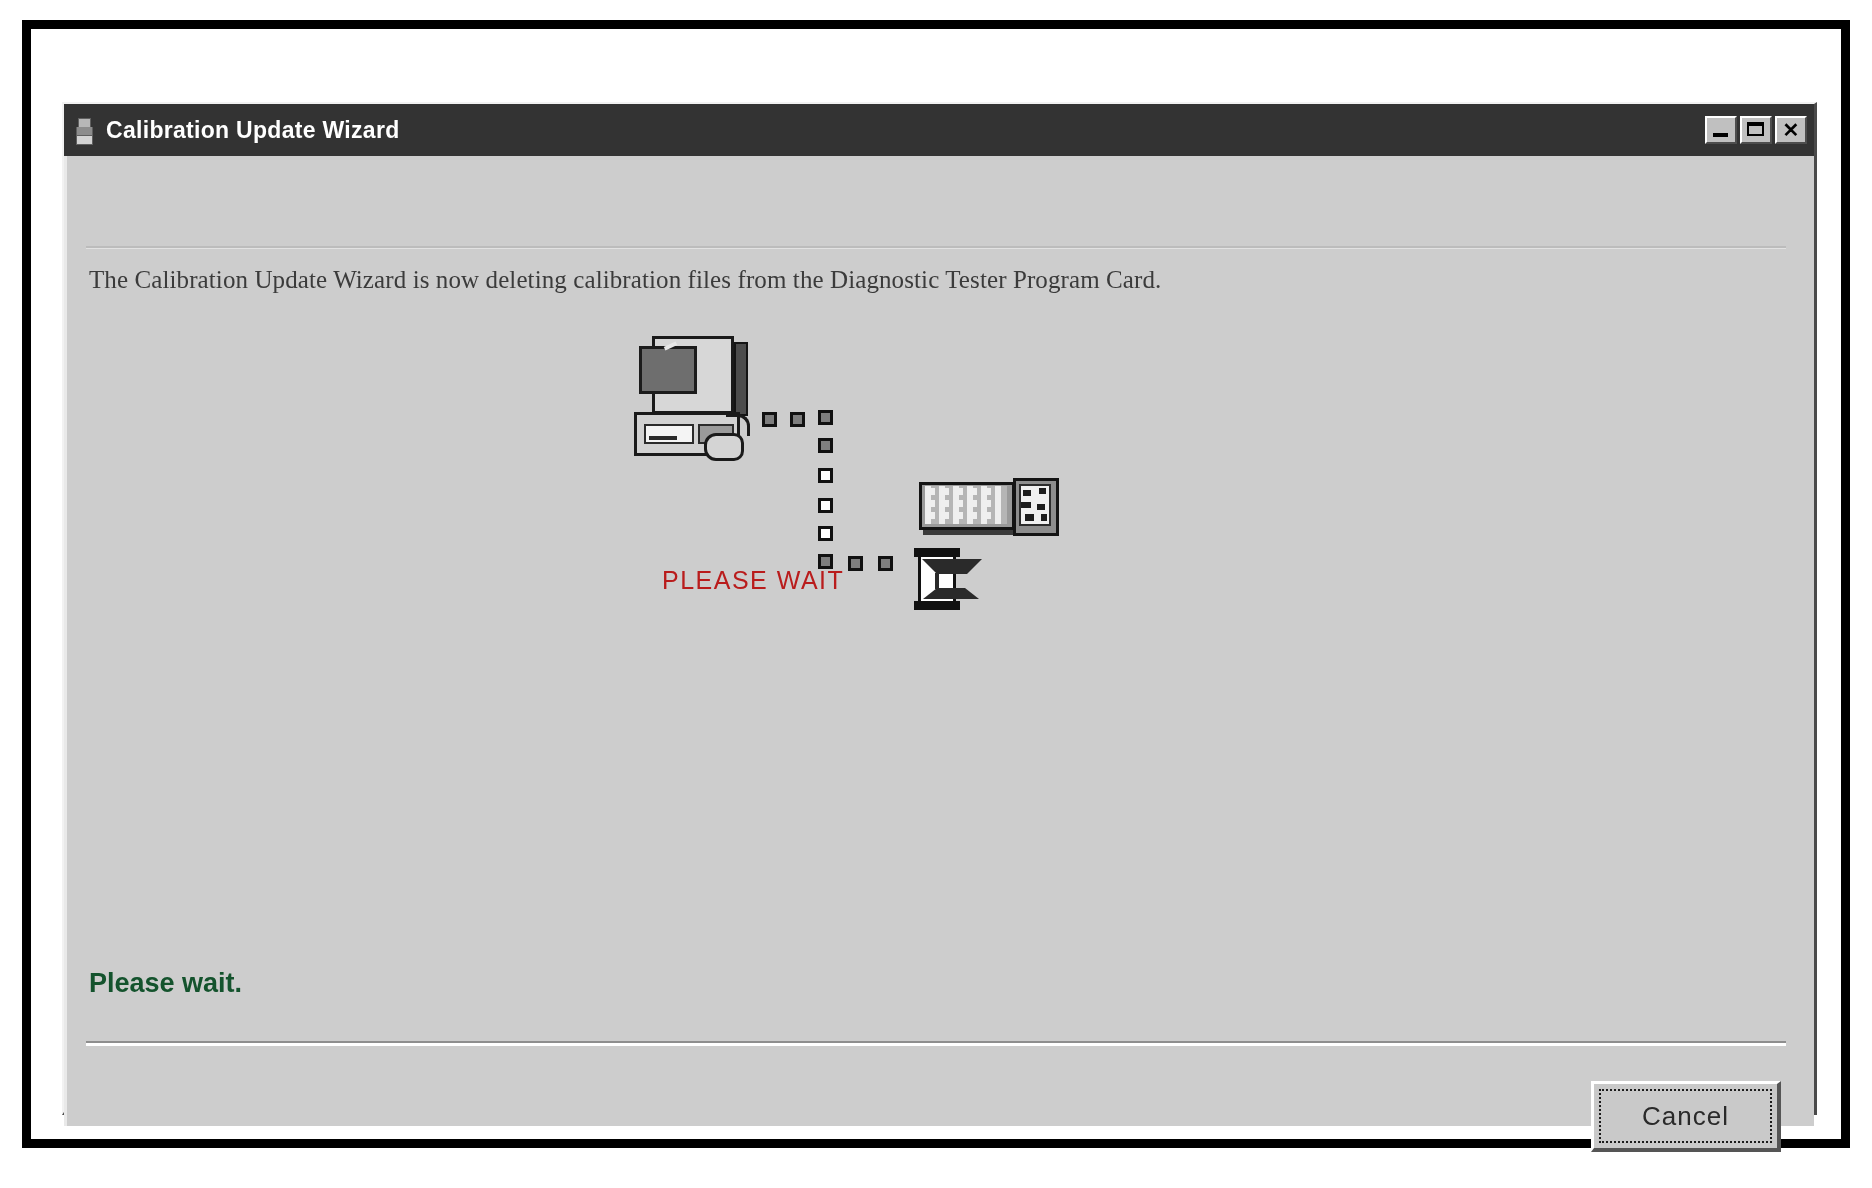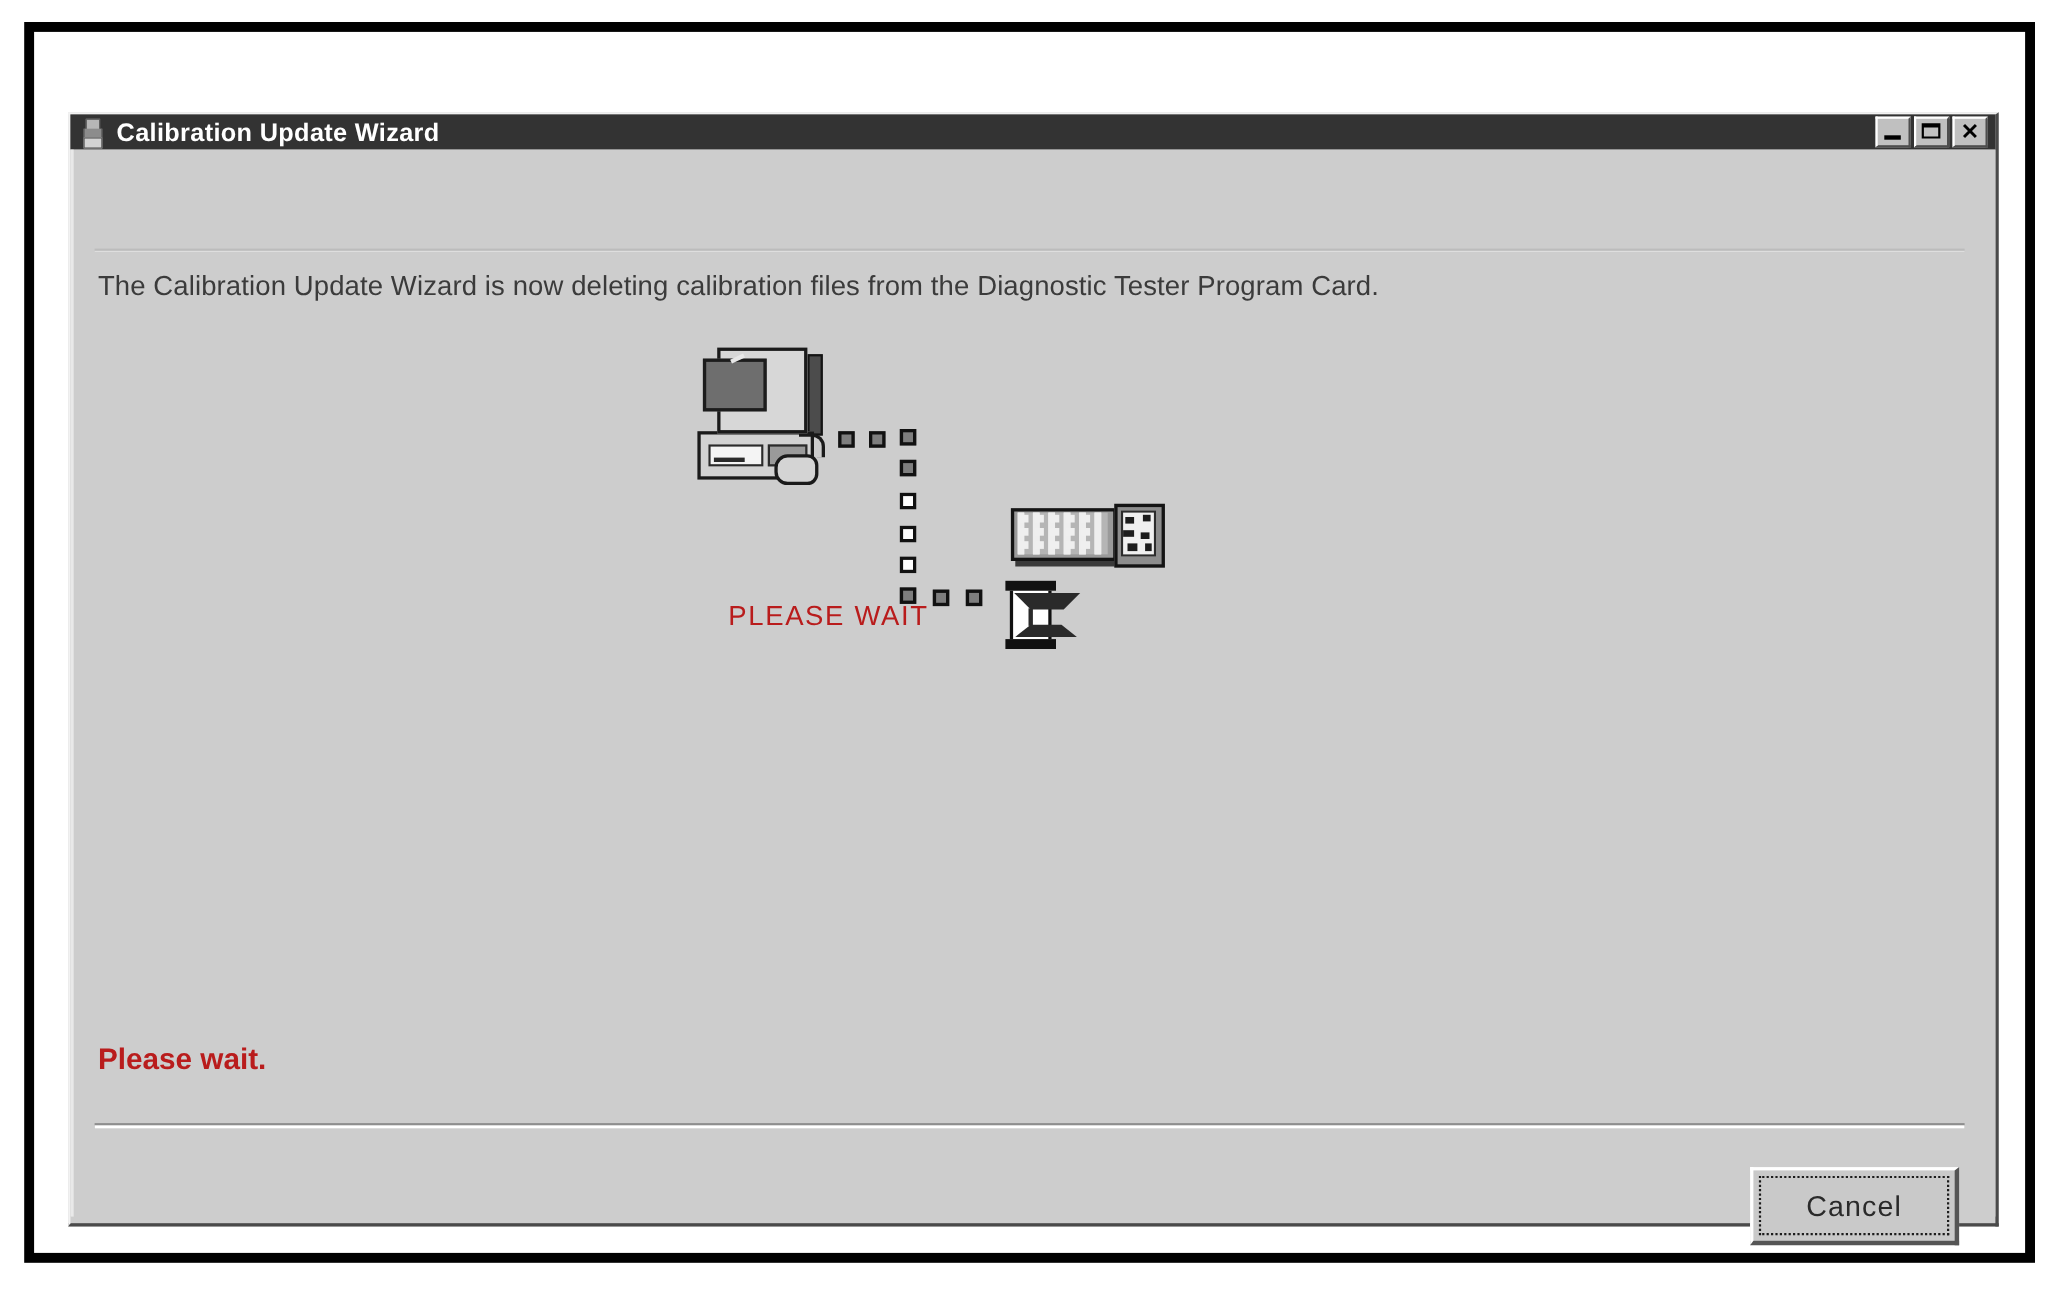--- a/index.html
+++ b/index.html
@@ -48,21 +48,21 @@
     box-sizing: border-box;
     background: #cdcdcd;
     border-top: 2px solid #f2f2f2;
     border-left: 2px solid #f2f2f2;
     border-right: 3px solid #4a4a4a;
     border-bottom: 3px solid #4a4a4a;
   }
 
   .titlebar {
     position: relative;
-    height: 32px;
+    height: 52px;
     background: #333333;
     display: flex;
     align-items: center;
     padding: 0 4px 0 10px;
     box-sizing: border-box;
   }
 
   .titlebar-icon {
     width: 19px;
     height: 25px;
@@ -150,21 +150,21 @@
     width: 1700px;
     height: 2px;
     background: #bcbcbc;
     border-bottom: 1px solid #e2e2e2;
   }
 
   .body-text {
     position: absolute;
     left: 25px;
     top: 110px;
-    font-family: Liberation Sans, sans-serif;
+    font-family: Liberation Serif, serif;
     font-size: 25px;
     color: #3b3b3b;
     letter-spacing: 0.1px;
     white-space: nowrap;
   }
 
   
   .artwork {
     position: absolute;
     left: 530px;
@@ -297,21 +297,21 @@
   }
 
   
   .status-text {
     position: absolute;
     left: 25px;
     top: 812px;
     font-family: "Liberation Sans", sans-serif;
     font-weight: bold;
     font-size: 27px;
-    color: #b91c1c;
+    color: #14532d;
     white-space: nowrap;
   }
 
   .footer-rule {
     position: absolute;
     left: 22px;
     top: 885px;
     width: 1700px;
     height: 2px;
     background: #8e8e8e;

